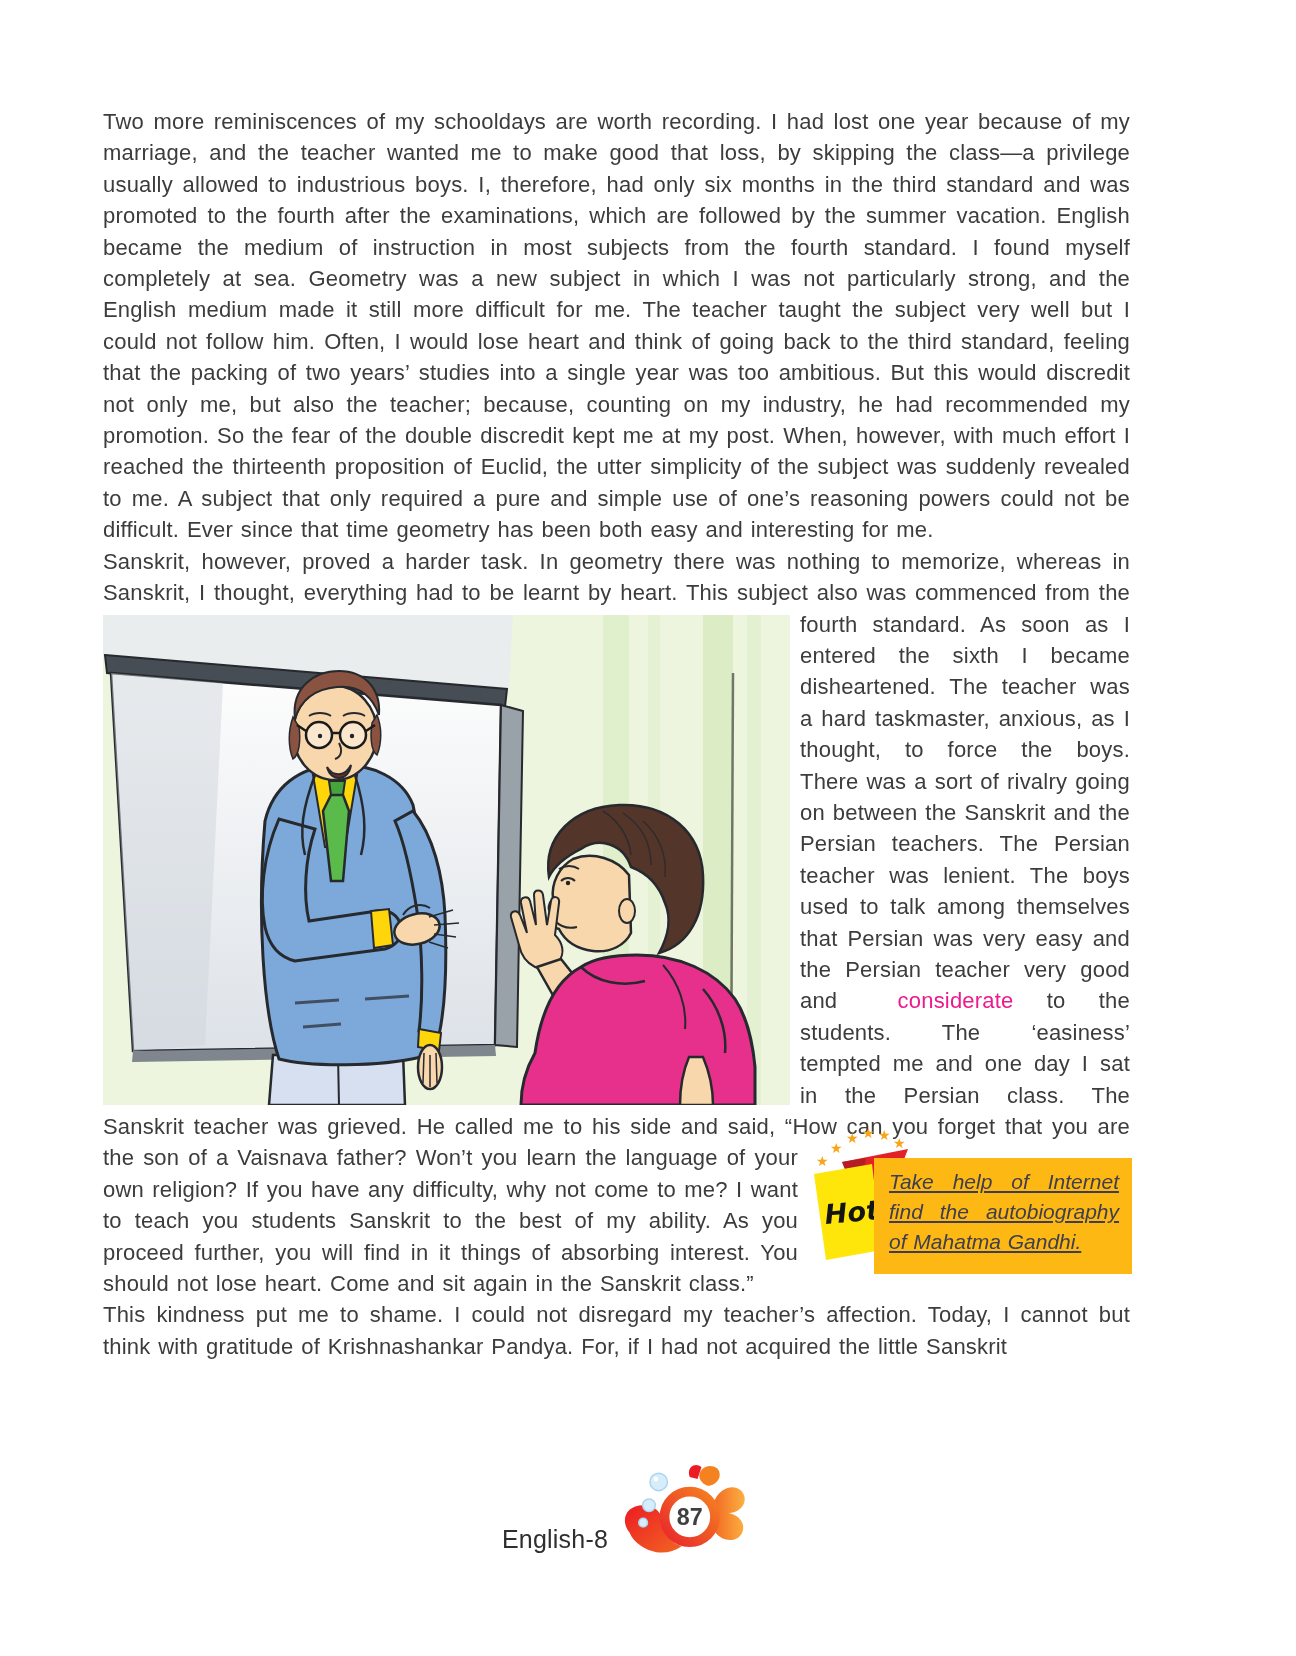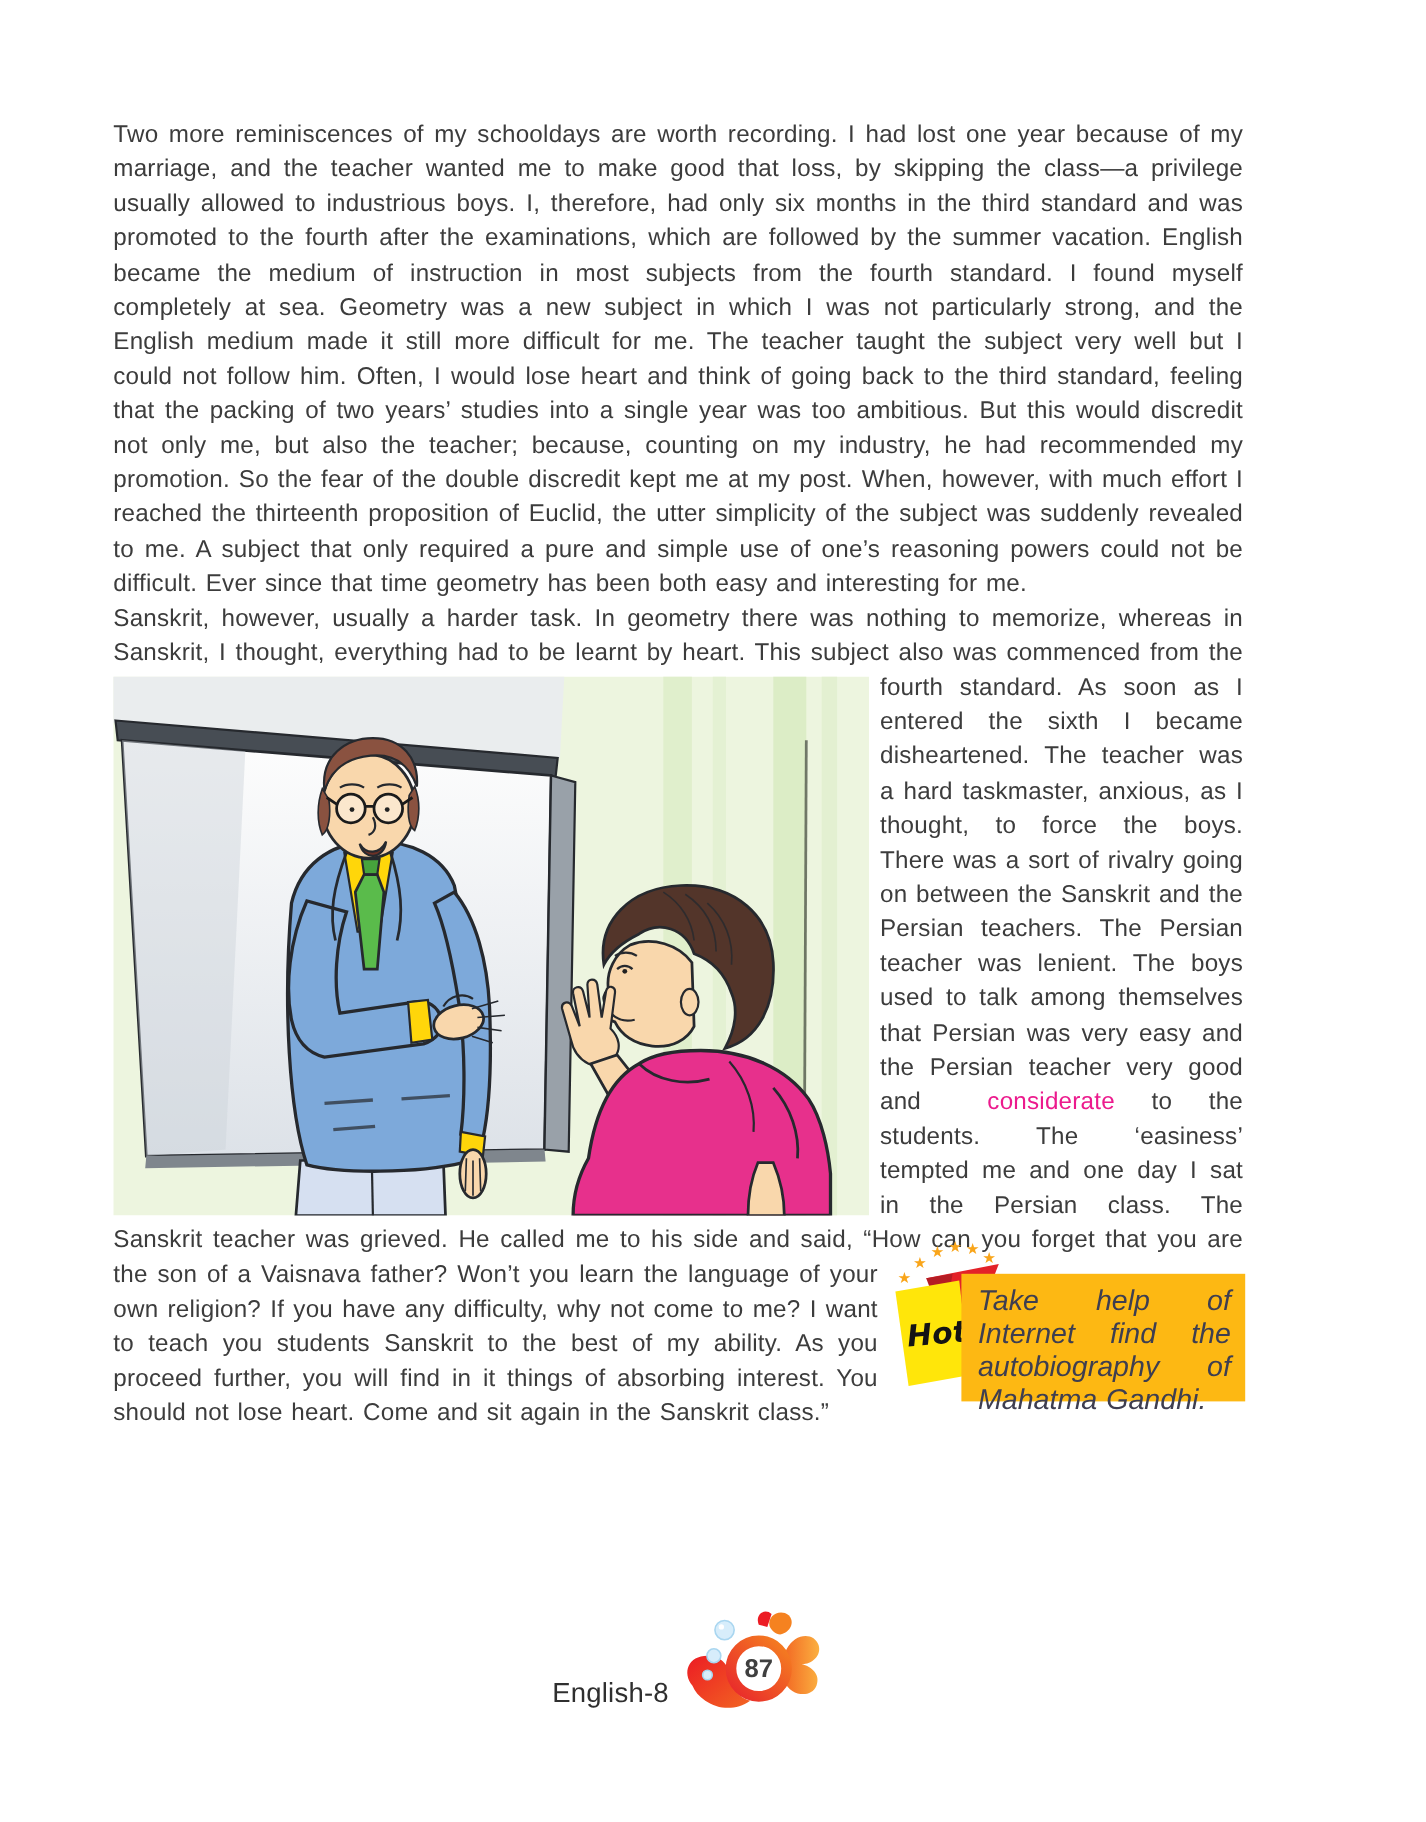--- a/index.html
+++ b/index.html
@@ -23,23 +23,23 @@
   .hl { color:var(--highlight-pink, #ec1a8d);margin-left:27px; }
 
   .hots {
     float:right; width:320px; height:150px;
     margin:-18px -2px 6px 14px; position:relative;
   }
   .hots-panel {
     position:absolute; left:62px; right:0; top:34px; bottom:0;
     background:var(--hots-orange, #fdb813);
     padding:9px 13px 8px 15px;
-    font-style:italic; font-size:26px; line-height:30px;
+    font-style:italic; font-size:21px; line-height:30px;
     letter-spacing:0; word-spacing:1px;
-    color:var(--hots-text, #3e3e50); text-align:justify;
+    color:var(--hots-text, #3e3e50); text-align:justify;text-decoration:underline;
   }
   .hots-tag-svg { position:absolute; left:-4px; top:-6px; width:104px; height:150px; }
   .hots-tag-svg text.tagword {
     font-family:"DejaVu Sans", sans-serif; font-style:italic; font-weight:bold;
     font-size:27px; fill:#141414;
   }
   .hots-tag-svg .star { fill:var(--star-orange, #f9a51a); font-size:14px; font-family:"DejaVu Sans", sans-serif; }
 
   .footer {
     position:absolute; left:0; top:1462px; width:100%;
@@ -59,21 +59,21 @@
 
 <div class="page">
 
   <div class="content">
 
     <div class="para">
       <span>Two more reminiscences of my schooldays are worth recording. I had lost one year because of my marriage, and the teacher wanted me to make good that loss, by skipping the class—a privilege usually allowed to industrious boys. I, therefore, had only six months in the third standard and was promoted to the fourth after the examinations, which are followed by the summer vacation. English became the medium of instruction in most subjects from the fourth standard. I found myself completely at sea. Geometry was a new subject in which I was not particularly strong, and the English medium made it still more difficult for me. The teacher taught the subject very well but I could not follow him. Often, I would lose heart and think of going back to the third standard, feeling that the packing of two years’ studies into a single year was too ambitious. But this would discredit not only me, but also the teacher; because, counting on my industry, he had recommended my promotion. So the fear of the double discredit kept me at my post. When, however, with much effort I reached the thirteenth proposition of Euclid, the utter simplicity of the subject was suddenly revealed to me. A subject that only required a pure and simple use of one’s reasoning powers could not be difficult. Ever since that time geometry has been both easy and interesting for me.</span>
     </div>
 
     <div class="para">
-      <span>Sanskrit, however, usually a harder task. In geometry there was nothing to memorize, whereas in Sanskrit, I thought, everything had to be learnt by heart. This subject also was commenced </span><span class="figure" role="img" aria-label="Teacher in a blue suit with yellow shirt and green tie standing beside a whiteboard, talking with a boy in a pink shirt who raises his hand">
+      <span>Sanskrit, however, proved a harder task. In geometry there was nothing to memorize, whereas in Sanskrit, I thought, everything had to be learnt by heart. This subject also was commenced </span><span class="figure" role="img" aria-label="Teacher in a blue suit with yellow shirt and green tie standing beside a whiteboard, talking with a boy in a pink shirt who raises his hand">
         <svg viewBox="0 0 687 490" xmlns="http://www.w3.org/2000/svg">
           <defs>
             <linearGradient id="boardGrad" x1="0" y1="0" x2="0" y2="1">
               <stop offset="0" stop-color="#fdfdfd"></stop>
                 <stop offset="1" stop-color="#dde2e8"></stop>
             </linearGradient>
           </defs>
 
           <rect width="687" height="490" fill="#edf5df"></rect>
           <rect x="500" y="0" width="26" height="490" fill="#e0efcc"></rect>
@@ -158,20 +158,23 @@
           <text class="star" x="85" y="30">★</text>
           <polygon points="34,44 100,31 72,104" fill="#e32228"></polygon>
           <polygon points="34,44 58,40 50,86" fill="#b51d24"></polygon>
           <polygon points="6,56 64,46 74,132 18,142" fill="#ffe60a"></polygon>
           <text class="tagword" x="17" y="104" transform="rotate(-5 40 100)">Hots</text>
         </svg>
         <span class="hots-panel">Take help of Internet find the autobiography of Mahatma Gandhi.</span>
       </span><span>Won’t you learn the language of your own religion? If you have any difficulty, why not come to me? I want to teach you students Sanskrit to the best of my ability. As you proceed further, you will find in it things of absorbing interest. You should not lose heart. Come and sit again in the Sanskrit class.”</span>
     </div>
 
+    <div class="para">
+      <span>This kindness put me to shame. I could not disregard my teacher’s affection. Today, I cannot but think with gratitude of Krishnashankar Pandya. For, if I had not acquired the little Sanskrit</span>
+    </div>
 
   </div>
 
   <div class="footer">
     <span class="book-label">English-8</span>
     <svg class="logo-svg" viewBox="0 0 140 104" xmlns="http://www.w3.org/2000/svg">
       <defs>
         <linearGradient id="gradRing" x1="0" y1="1" x2="1" y2="0">
           <stop offset="0" stop-color="#e8262c"></stop>
             <stop offset="1" stop-color="#f58220"></stop>

